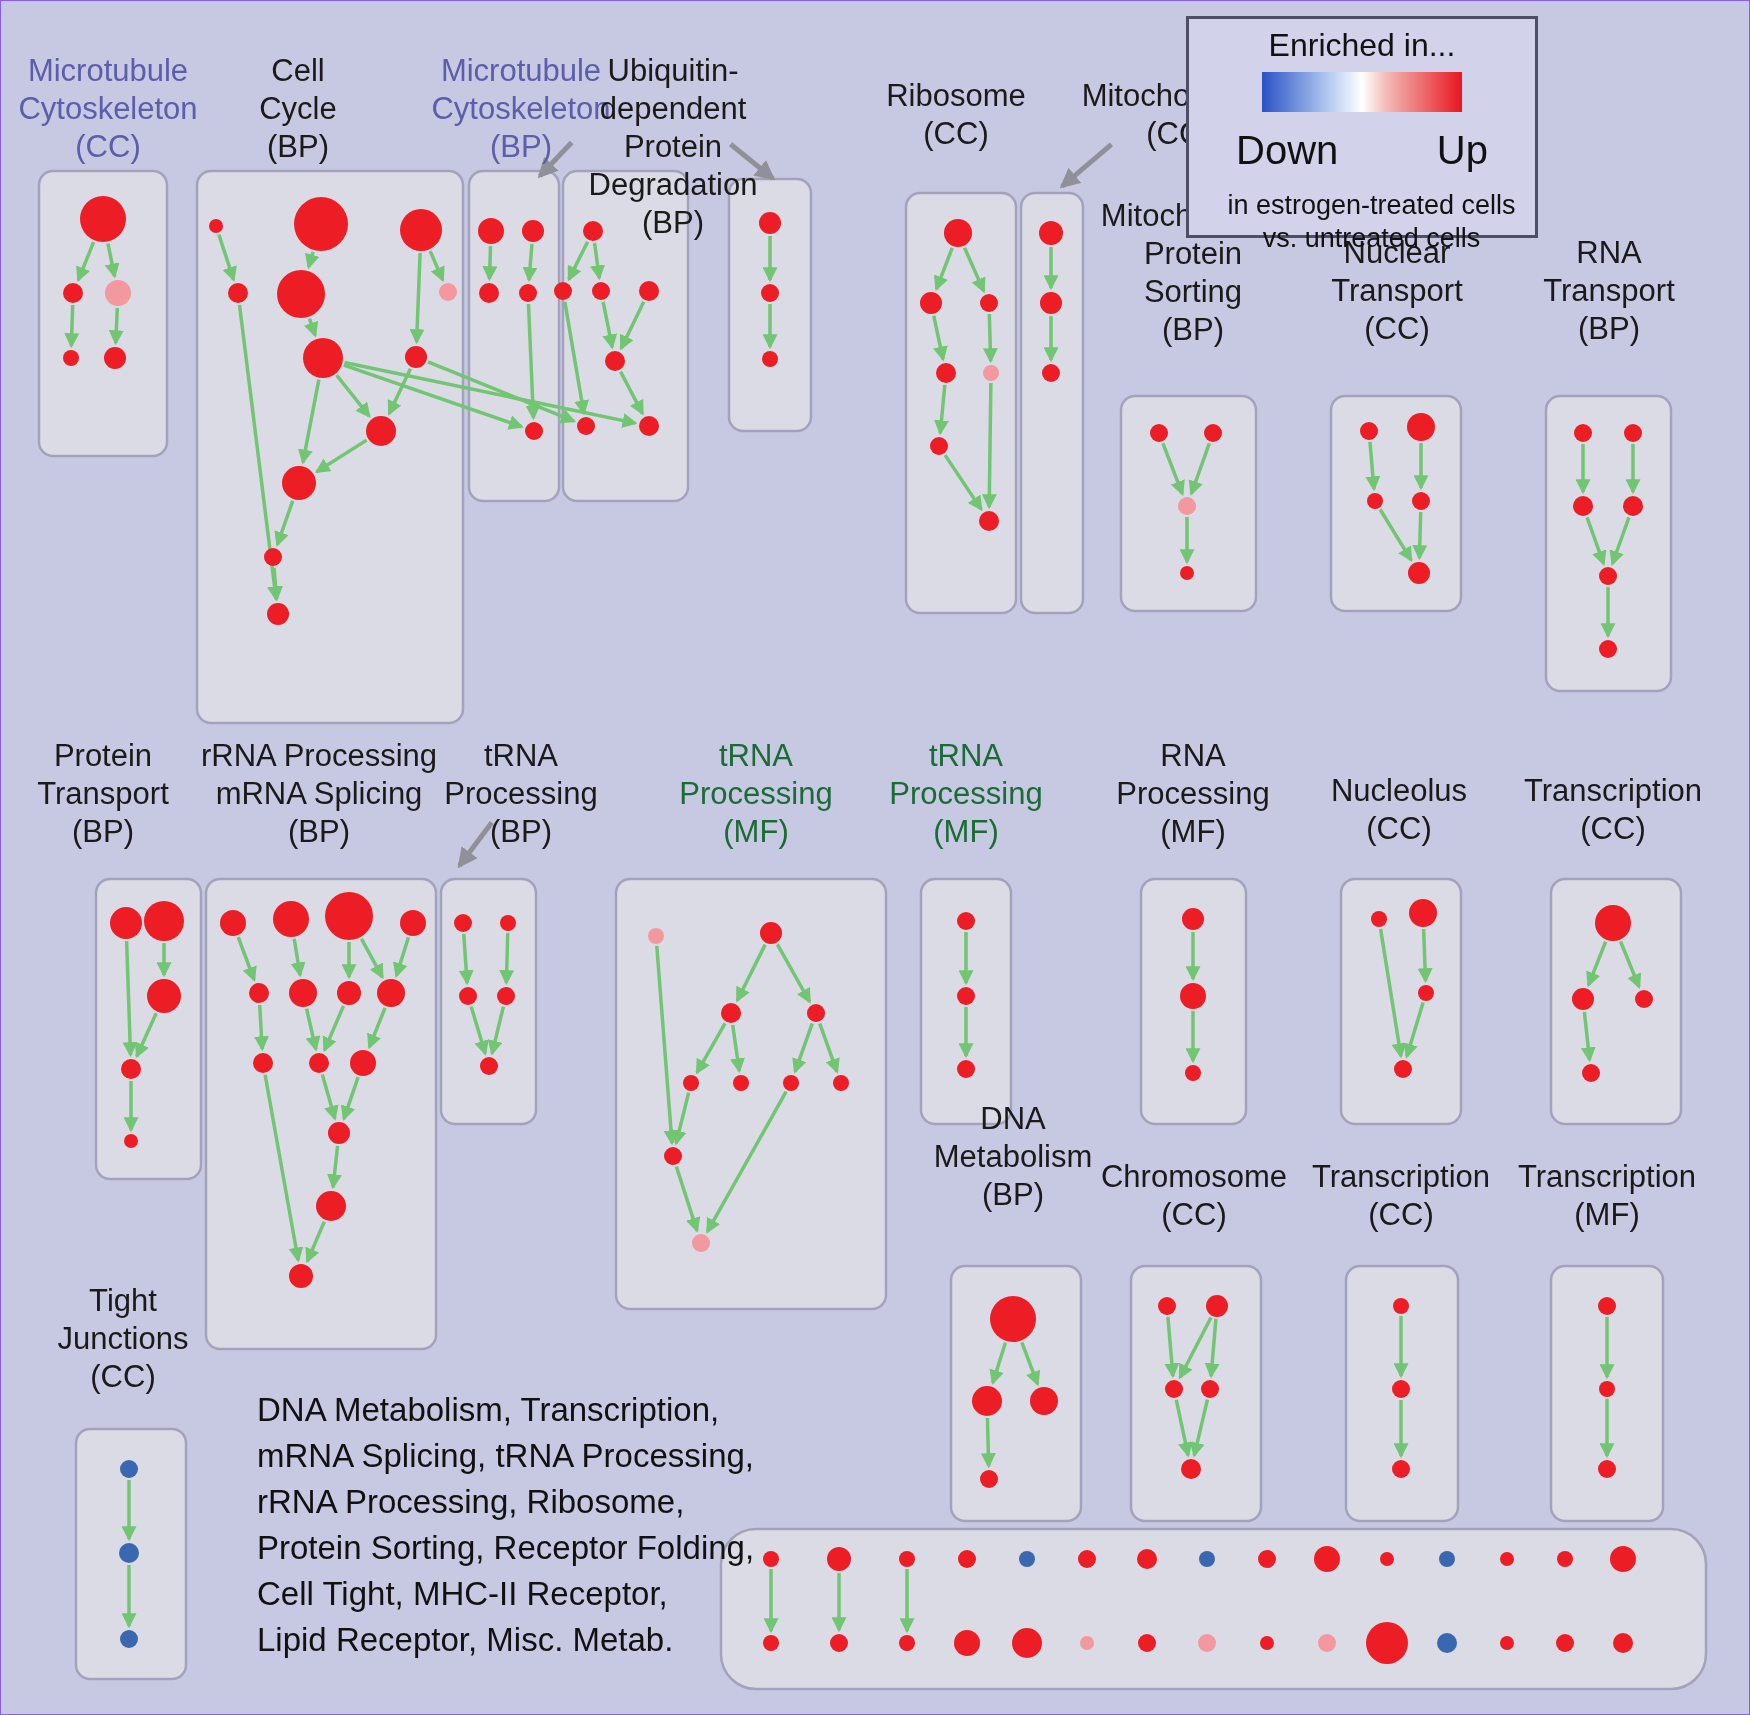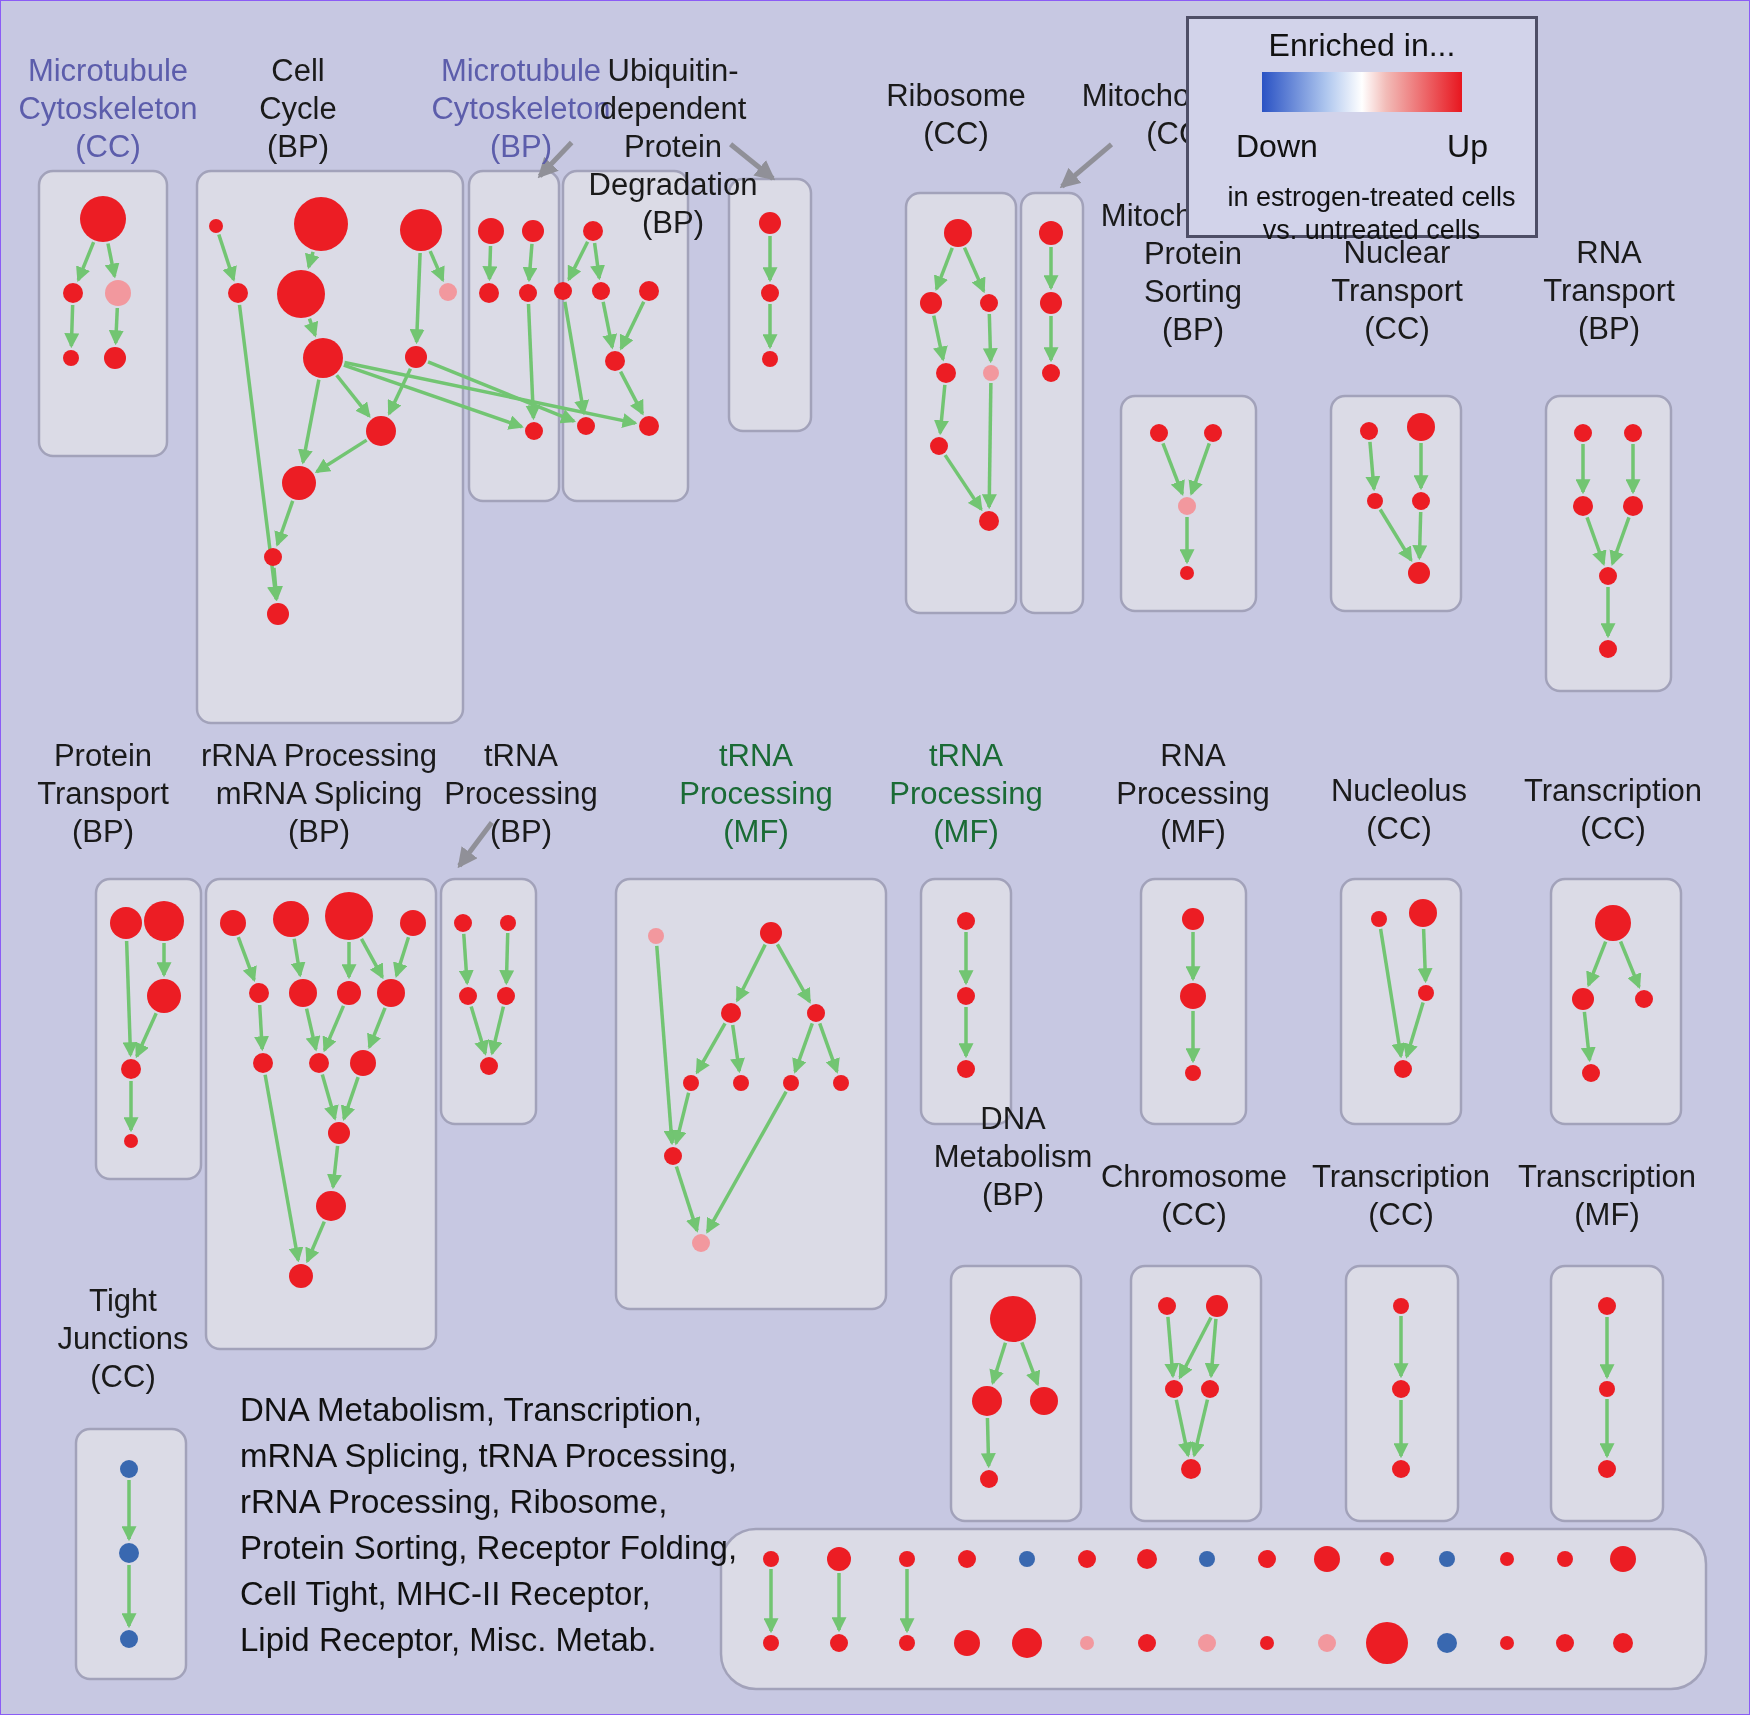--- a/index.html
+++ b/index.html
@@ -7,23 +7,23 @@
           border:1px solid #8b5cf6;box-sizing:border-box;overflow:hidden;
           font-family:"Liberation Sans","DejaVu Sans",sans-serif;}
   svg.canvas{position:absolute;left:0;top:0;}
   svg text{font-family:"Liberation Sans","DejaVu Sans",sans-serif;}
   .legend{position:absolute;left:1185px;top:15px;width:352px;height:222px;
           border:3px solid #4e4e66;background:#d2d3ea;box-sizing:border-box;
           text-align:center;color:#111;}
   .legend-title{font-size:32px;margin-top:8px;}
   .legend-gradient{width:200px;height:40px;margin:8px auto 2px auto;}
   .legend-row{display:flex;justify-content:space-between;width:252px;margin:16px auto;
-          font-size:32px;}
+          font-size:40px;}
   .legend-sub{font-size:27px;line-height:33px;margin-left:19px;}
-  .annotation{position:absolute;left:239px;top:1386px;color:#111;
+  .annotation{position:absolute;left:256px;top:1386px;color:#111;
           font-size:33px;line-height:46px;white-space:nowrap;}
 </style>
 </head>
 <body>
 
 <div class="figure">
 
   <svg class="canvas" width="1750" height="1715" viewBox="0 0 1750 1715">
       <defs>
         <marker id="aG" viewBox="0 0 10 10" refX="8.5" refY="5" markerWidth="15" markerHeight="15" orient="auto" markerUnits="userSpaceOnUse">

